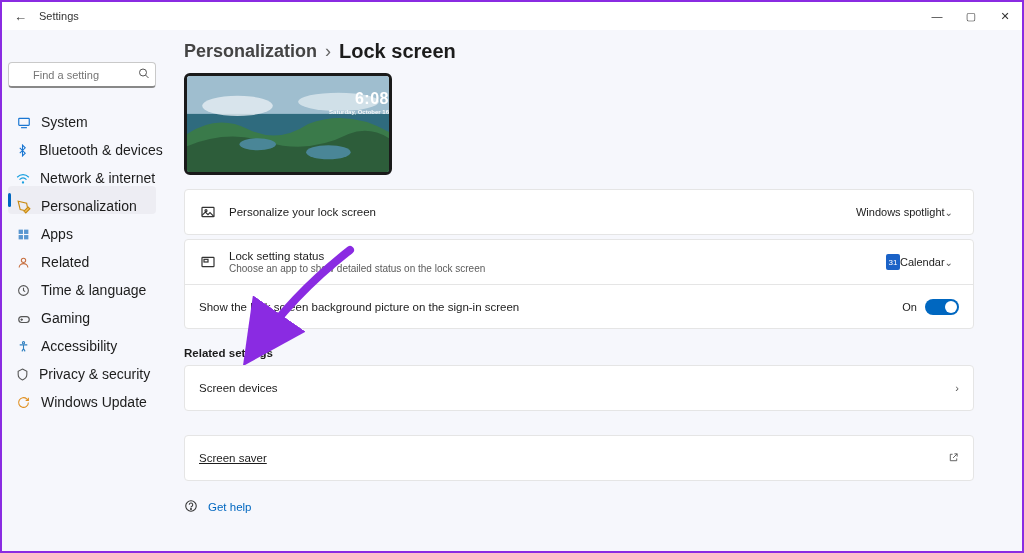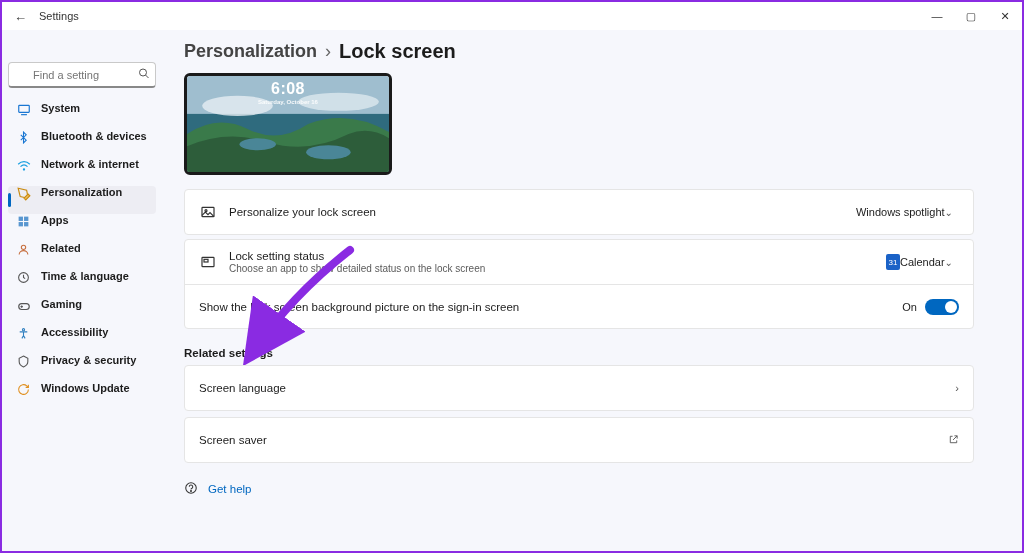--- a/index.html
+++ b/index.html
@@ -77,30 +77,29 @@
   }
   .search-icon {
     position: absolute;
     right: 6px;
     top: 50%;
     transform: translateY(-50%);
     color: #555;
   }
   .nav-item {
     display: flex;
-    align-items: flex-start;
+    align-items: flex-end;
     gap: 10px;
     height: 28px;
     padding: 0 8px;
     border-radius: 4px;
-    font-size: 11px;
+    font-size: 14px;
     position: relative;
     cursor: default;
     white-space: nowrap;
-    font-weight: bold;
   }
   .nav-item.active {
     background: var(--sidebar-active);
   }
   .nav-item.active::before {
     content: "";
     position: absolute;
     left: 0;
     top: 7px;
     bottom: 7px;
@@ -129,23 +128,23 @@
     height: 102px;
     border-radius: 6px;
     position: relative;
     overflow: hidden;
     border: 3px solid #1a1a1a;
     margin-bottom: 14px;
   }
   .preview svg { display:block; width:100%; height:100%; }
   .preview-time {
     position: absolute;
-    top: 4px;
+    top: 14px;
     left: 0; right: 0;
-    text-align: center;
+    text-align: right;
     color: #fff;
     font-weight: 600;
   }
   .preview-time .t { font-size: 16px; letter-spacing: 0.5px; }
   .preview-time .d { font-size: 6px; opacity: 0.9; margin-top: 1px; }
   .card {
     background: var(--card-bg);
     border: 1px solid var(--card-border);
     border-radius: 4px;
     margin-bottom: 4px;
@@ -404,27 +403,27 @@
           <div class="toggle"></div>
         </div>
       </div>
     </div>
 
     <div class="section-title">Related settings</div>
 
     <div class="card">
       <div class="card-row">
         <div class="row-main">
-          <div class="row-title">Screen language</div>
+          <div class="row-title">Screen devices</div>
         </div>
         <span class="right-chev">›</span>
       </div>
     </div>
 
-    <div class="card" style="margin-top:6px;">
+    <div class="card" style="margin-top:24px;text-decoration:underline;">
       <div class="card-row">
         <div class="row-main">
           <div class="row-title">Screen saver</div>
         </div>
         <span class="ext-icon">
           <svg width="11" height="11" viewBox="0 0 24 24" fill="none" stroke="currentColor" stroke-width="2">
               <path d="M14 4h6v6"></path>
               <path d="M20 4l-9 9"></path>
               <path d="M19 14v5H5V5h5"></path>
             </svg>

